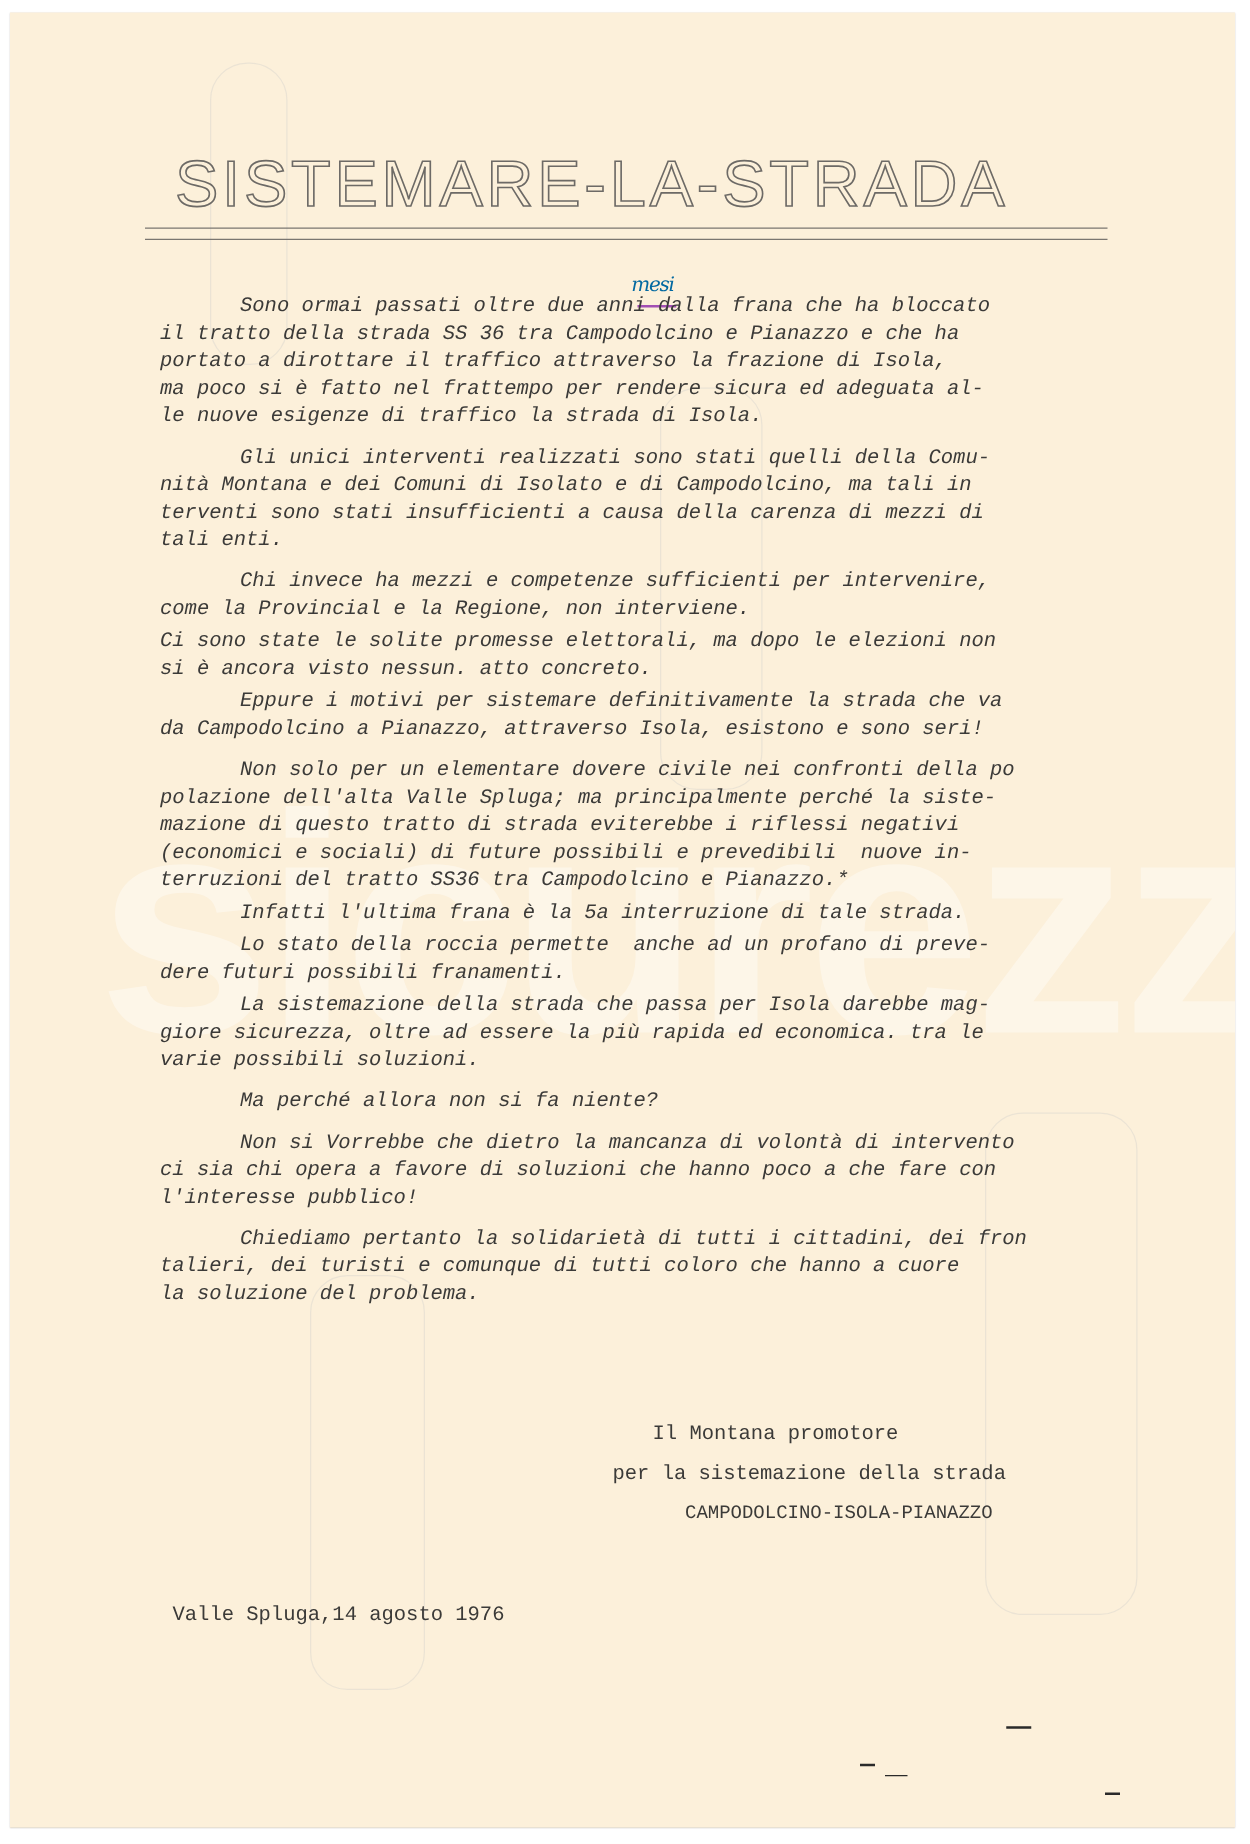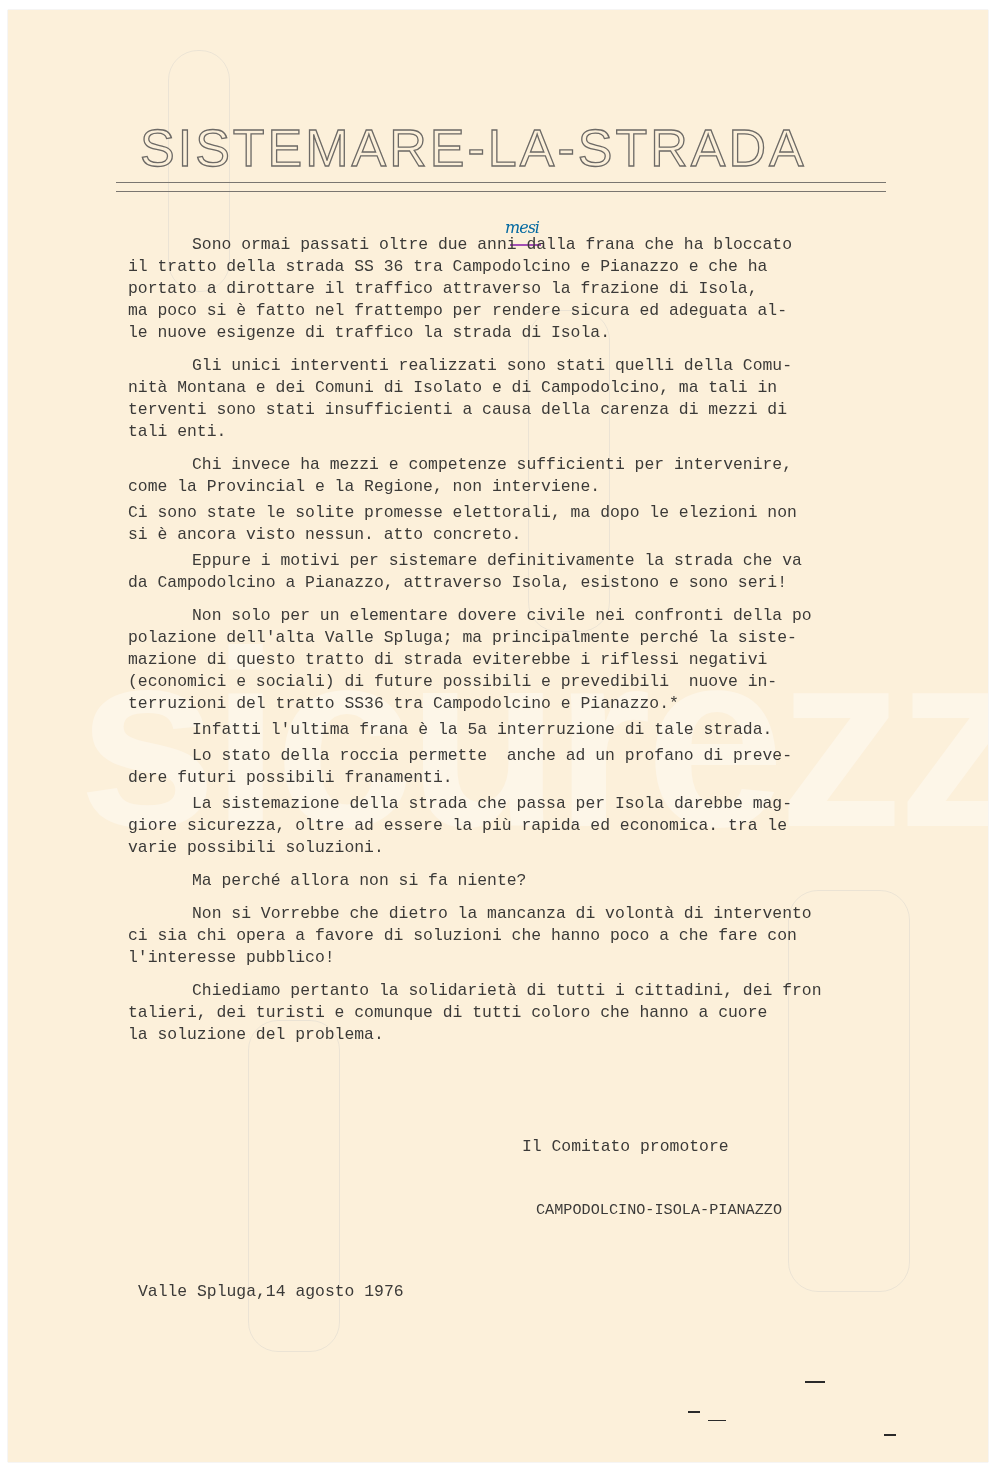--- a/index.html
+++ b/index.html
@@ -66,21 +66,21 @@
     position: absolute;
     left: 120px;
     top: 224px;
     width: 780px;
     font-size: 16.4px;
     line-height: 22px;
     color: #3b3a38;
     white-space: pre;
   }
   .para { margin: 0 0 14px 0; }
-  .line { display: block; height: 22px; }
+  .line { display: block; height: 22px; font-style: italic; }
   .indent { padding-left: 64px; }
   .correction {
     position: absolute;
     left: 497px;
     top: 208px;
     font-family: "DejaVu Serif", serif;
     font-style: italic;
     font-size: 16px;
     color: #0369a1;
     letter-spacing: -1px;
@@ -128,22 +128,23 @@
 
   <div class="title">SISTEMARE-LA-STRADA</div>
   <div class="rule" style="top:172px;"></div>
   <div class="rule" style="top:181px;"></div>
 
   <div class="correction">mesi</div>
   <div class="strike"></div>
 
   <div class="body-text" id="letter-body"><div class="para" style="margin-bottom: 11px;"><span class="line indent">Sono ormai passati oltre due anni dalla frana che ha bloccato</span><span class="line">il tratto della strada SS 36 tra Campodolcino e Pianazzo e che ha</span><span class="line">portato a dirottare il traffico attraverso la frazione di Isola,</span><span class="line">ma poco si è fatto nel frattempo per rendere sicura ed adeguata al-</span><span class="line">le nuove esigenze di traffico la strada di Isola.</span></div><div class="para" style="margin-bottom: 11px;"><span class="line indent">Gli unici interventi realizzati sono stati quelli della Comu-</span><span class="line">nità Montana e dei Comuni di Isolato e di Campodolcino, ma tali in</span><span class="line">terventi sono stati insufficienti a causa della carenza di mezzi di</span><span class="line">tali enti.</span></div><div class="para" style="margin-bottom: 4px;"><span class="line indent">Chi invece ha mezzi e competenze sufficienti per intervenire,</span><span class="line">come la Provincial e la Regione, non interviene.</span></div><div class="para" style="margin-bottom: 4px;"><span class="line">Ci sono state le solite promesse elettorali, ma dopo le elezioni non</span><span class="line">si è ancora visto nessun. atto concreto.</span></div><div class="para" style="margin-bottom: 11px;"><span class="line indent">Eppure i motivi per sistemare definitivamente la strada che va</span><span class="line">da Campodolcino a Pianazzo, attraverso Isola, esistono e sono seri!</span></div><div class="para" style="margin-bottom: 4px;"><span class="line indent">Non solo per un elementare dovere civile nei confronti della po</span><span class="line">polazione dell'alta Valle Spluga; ma principalmente perché la siste-</span><span class="line">mazione di questo tratto di strada eviterebbe i riflessi negativi</span><span class="line">(economici e sociali) di future possibili e prevedibili  nuove in-</span><span class="line">terruzioni del tratto SS36 tra Campodolcino e Pianazzo.*</span></div><div class="para" style="margin-bottom: 4px;"><span class="line indent">Infatti l'ultima frana è la 5a interruzione di tale strada.</span></div><div class="para" style="margin-bottom: 4px;"><span class="line indent">Lo stato della roccia permette  anche ad un profano di preve-</span><span class="line">dere futuri possibili franamenti.</span></div><div class="para" style="margin-bottom: 11px;"><span class="line indent">La sistemazione della strada che passa per Isola darebbe mag-</span><span class="line">giore sicurezza, oltre ad essere la più rapida ed economica. tra le</span><span class="line">varie possibili soluzioni.</span></div><div class="para" style="margin-bottom: 11px;"><span class="line indent">Ma perché allora non si fa niente?</span></div><div class="para" style="margin-bottom: 11px;"><span class="line indent">Non si Vorrebbe che dietro la mancanza di volontà di intervento</span><span class="line">ci sia chi opera a favore di soluzioni che hanno poco a che fare con</span><span class="line">l'interesse pubblico!</span></div><div class="para" style="margin-bottom: 10px;"><span class="line indent">Chiediamo pertanto la solidarietà di tutti i cittadini, dei fron</span><span class="line">talieri, dei turisti e comunque di tutti coloro che hanno a cuore</span><span class="line">la soluzione del problema.</span></div></div>
 
-  <div class="signature" style="left:514px;">Il Comitato promotore</div>
-  <div class="signature" style="left:528px;top:1191px;font-size:15.2px;">CAMPODOLCINO-ISOLA-PIANAZZO</div>
+  <div class="signature" style="left:514px;">Il Montana promotore</div>
+  <div class="signature" style="left:482px;top:1159px;">per la sistemazione della strada</div>
+  <div class="signature" style="left:540px;top:1191px;font-size:15.2px;">CAMPODOLCINO-ISOLA-PIANAZZO</div>
 
   <div class="date">Valle Spluga,14 agosto 1976</div>
 
   <div class="mark" style="left:797px;top:1371px;width:20px;"></div>
   <div class="mark" style="left:680px;top:1401px;width:12px;"></div>
   <div class="mark" style="left:700px;top:1410px;width:18px;border-top-width:1px;"></div>
   <div class="mark" style="left:876px;top:1424px;width:12px;"></div>
 </div>
 
 </body></html>

